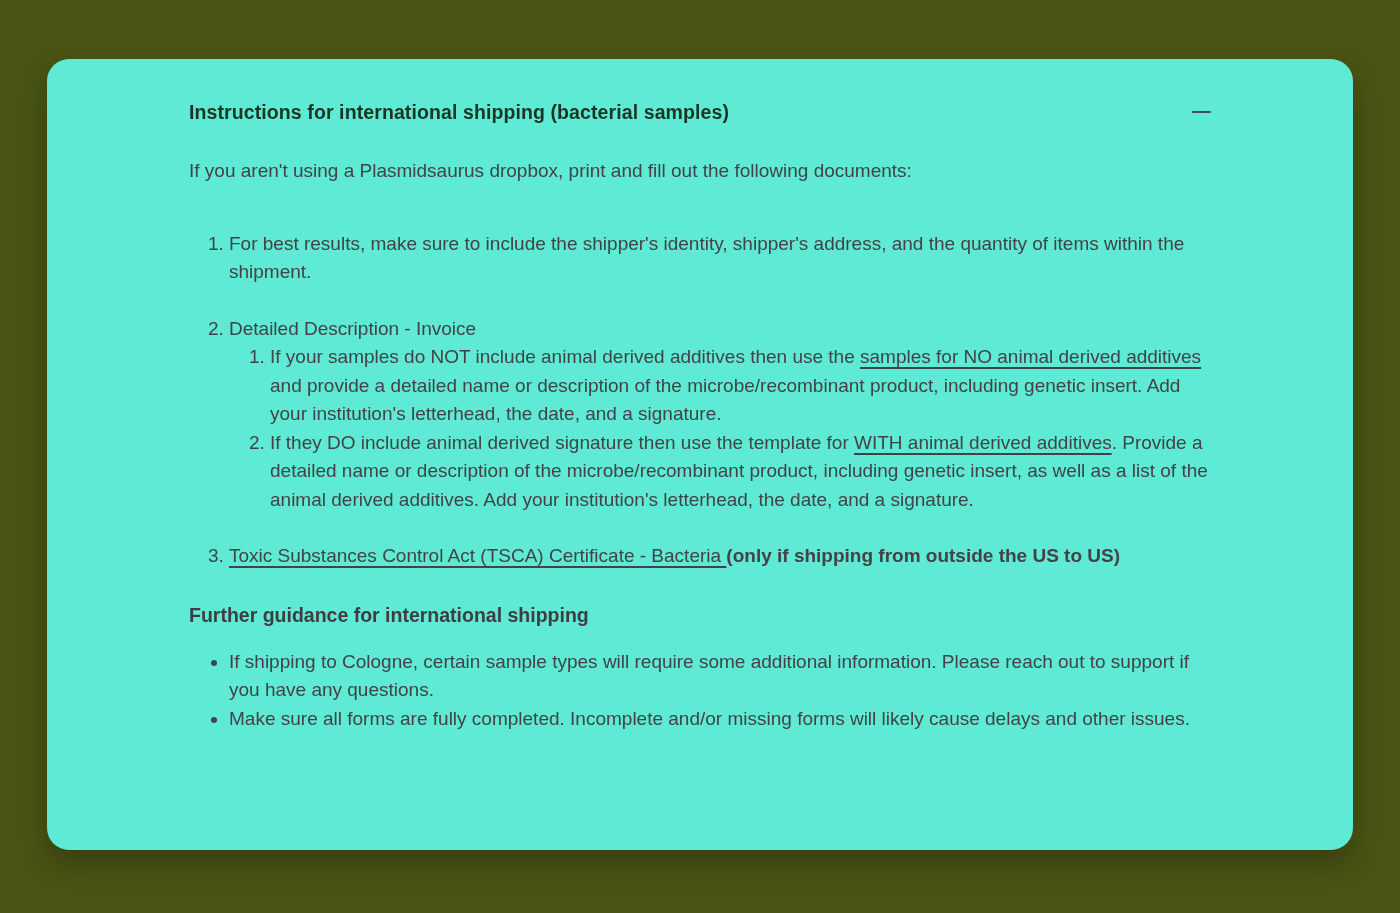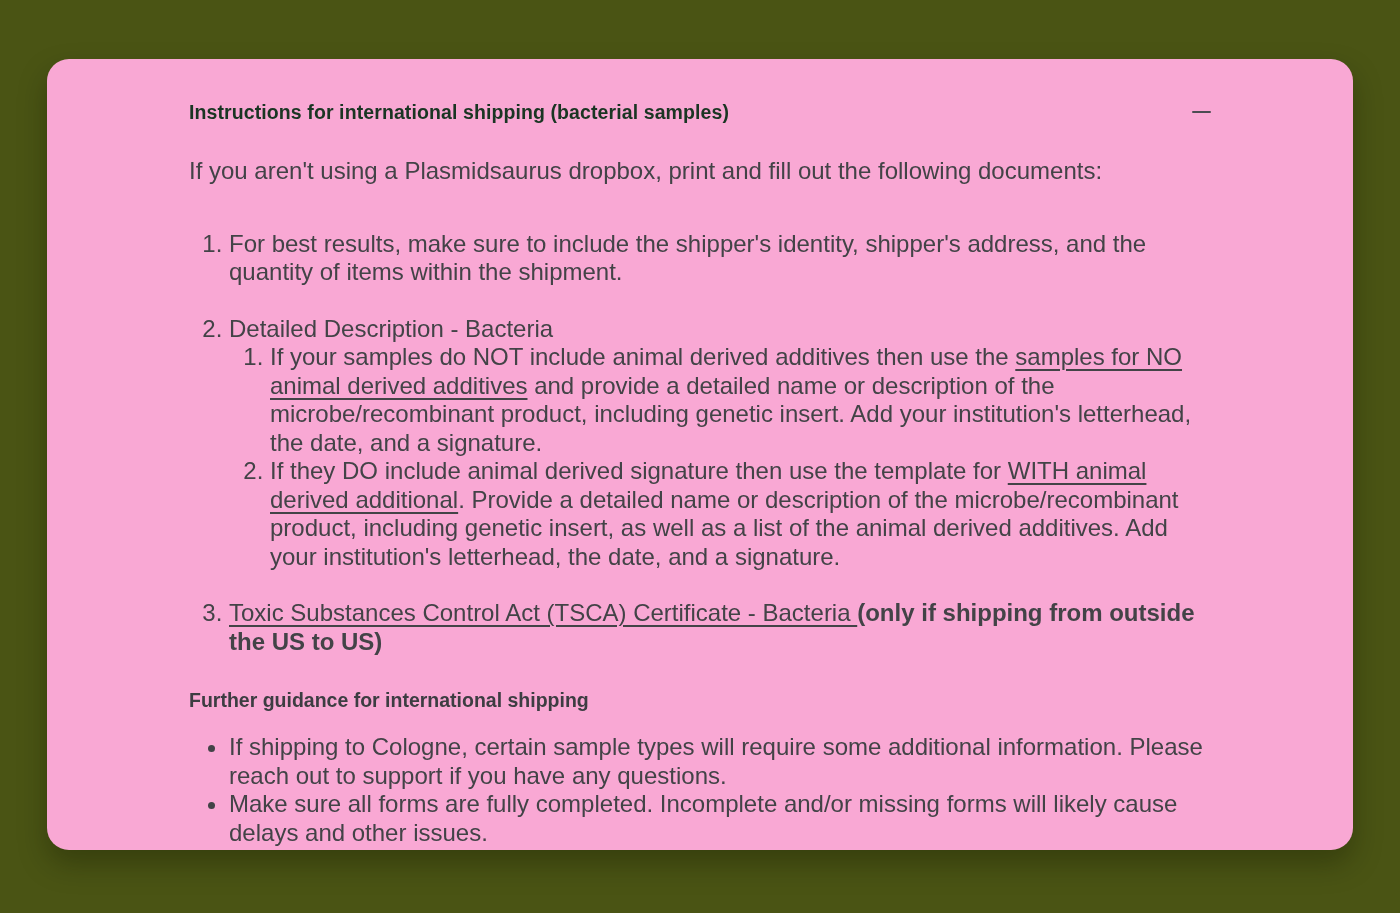--- a/index.html
+++ b/index.html
@@ -13,21 +13,21 @@
     position: relative;
     width: 1400px;
     height: 913px;
   }
   .card {
     position: absolute;
     left: 47px;
     top: 59px;
     width: 1306px;
     height: 791px;
-    background: #f9a8d4;
+    background: #5eead4;
     border-radius: 22px;
     box-shadow: 0 14px 28px rgba(20, 26, 2, 0.35);
     overflow: hidden;
   }
   .card-inner {
     padding: 40px 142px 0 142px;
   }
   .accordion-header {
     display: flex;
     align-items: center;
@@ -52,21 +52,21 @@
     flex: 0 0 auto;
   }
   .minus-bar {
     display: block;
     width: 19px;
     height: 2.5px;
     border-radius: 1px;
     background: #4c4c52;
   }
   .body-text, .main-list, .bullet-list {
-    font-size: 24px;
+    font-size: 19px;
     line-height: 28.5px;
     color: #434347;
   }
   .intro {
     margin-top: 32px;
   }
   .main-list {
     margin-top: 24px;
     padding-left: 40px;
     list-style: decimal;
@@ -116,27 +116,27 @@
 
       <p class="body-text intro">If you aren't using a Plasmidsaurus dropbox, print and fill out the following documents:</p>
 
       <ol class="main-list">
 
         <li>
           <p class="note">For best results, make sure to include the shipper's identity, shipper's address, and the quantity of items within the shipment.</p>
         </li>
 
         <li>
-          <div>Detailed Description - Bacteria</div>
+          <div>Detailed Description - Invoice</div>
           <ol class="nested-list">
             <li>
               <span>If your samples do NOT include animal derived additives then use the </span><a class="doc-link">samples for NO animal derived additives</a><span> and provide a detailed name or description of the microbe/recombinant product, including genetic insert. Add your institution's letterhead, the date, and a signature.</span>
             </li>
             <li>
-              <span>If they DO include animal derived signature then use the template for </span><a class="doc-link">WITH animal derived additional</a><span>. Provide a detailed name or description of the microbe/recombinant product, including genetic insert, as well as a list of the animal derived additives. Add your institution's letterhead, the date, and a signature.</span>
+              <span>If they DO include animal derived signature then use the template for </span><a class="doc-link">WITH animal derived additives</a><span>. Provide a detailed name or description of the microbe/recombinant product, including genetic insert, as well as a list of the animal derived additives. Add your institution's letterhead, the date, and a signature.</span>
             </li>
           </ol>
         </li>
 
         <li>
           <div>
             <a class="doc-link keep-space">Toxic Substances Control Act (TSCA) Certificate - Bacteria </a><span class="bold-inline">(only if shipping from outside the US to US)</span>
           </div>
         </li>
 

